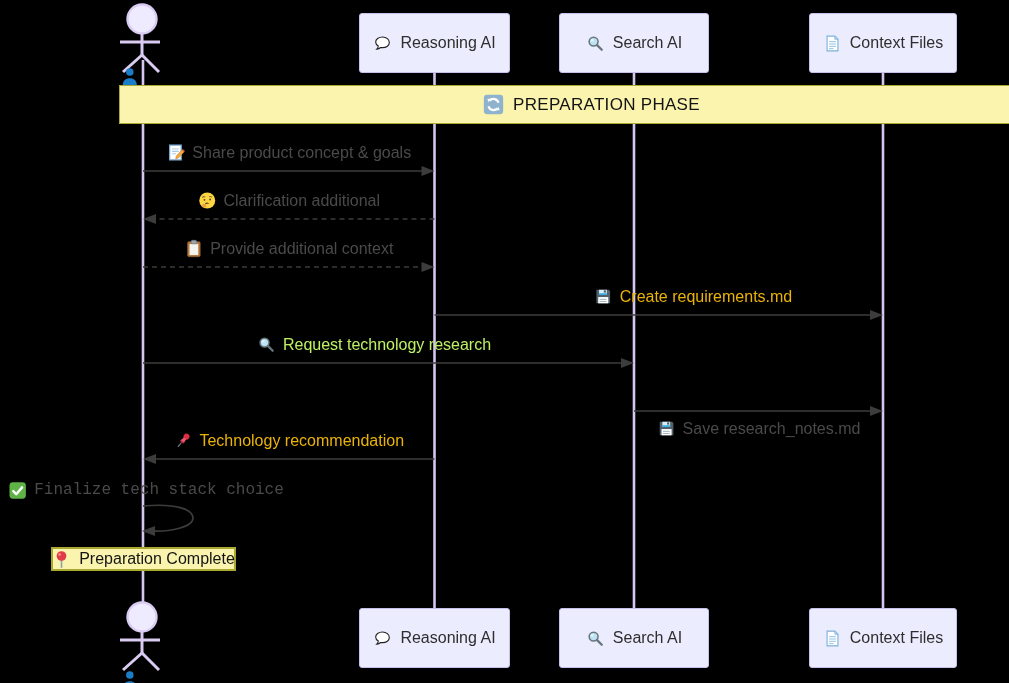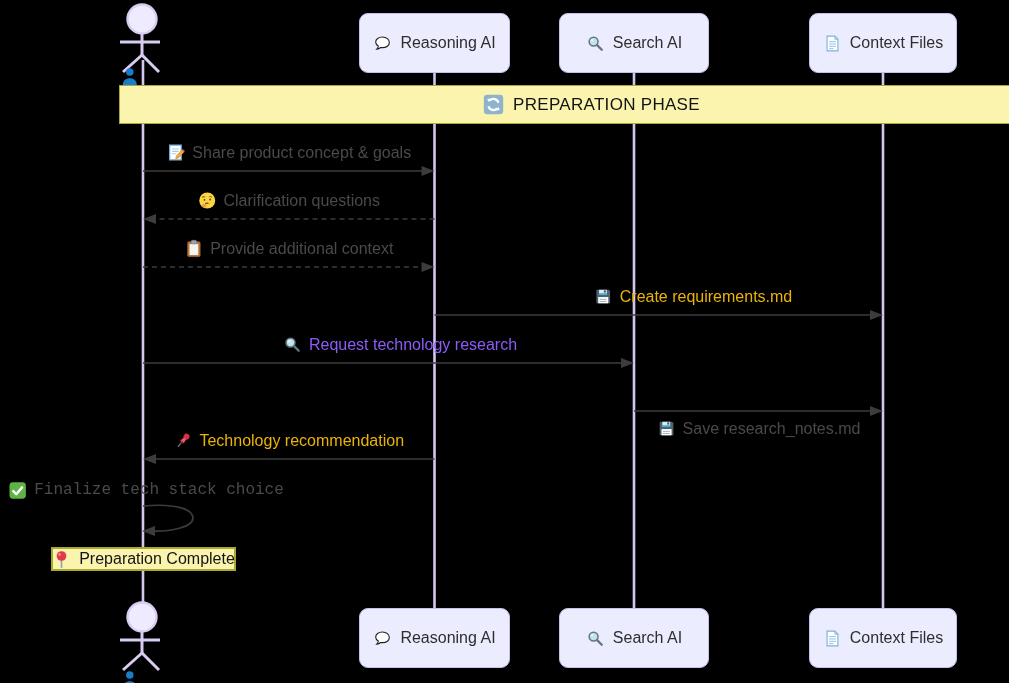--- a/index.html
+++ b/index.html
@@ -7,21 +7,21 @@
     position:relative;width:1009px;height:683px;overflow:hidden;
     background:#000;font-family:"Liberation Sans",sans-serif;
     -webkit-font-smoothing:antialiased;
   }
   svg.layer{position:absolute;left:0;top:0;width:1009px;height:683px;}
   .overlay{position:absolute;left:0;top:0;width:1009px;height:683px;}
   *{box-sizing:border-box;}
   .pbox{
     position:absolute;height:60px;
     background:var(--pfill,#ECECFF);border:1px solid var(--pborder,#C6BFEA);
-    border-radius:9px;display:flex;align-items:center;justify-content:center;gap:8px;
+    border-radius:3px;display:flex;align-items:center;justify-content:center;gap:8px;
     font-size:16px;color:#2e2e2e;white-space:nowrap;
   }
   .band{
     position:absolute;left:119px;top:85px;width:945px;height:39px;
     background:var(--nfill,#FBF4AE);border:1px solid var(--nborder,#AAAA33);
     display:flex;align-items:center;justify-content:center;gap:9px;
     font-size:17px;color:#141414;letter-spacing:.3px;
   }
   .note{
     position:absolute;left:51px;top:547px;width:185px;height:24px;
@@ -211,21 +211,21 @@
           <svg viewBox="0 0 20 20">
             <circle cx="10" cy="10" r="8.4" fill="#FCD53F"></circle>
             <path d="M4.7 7c.8-1 2.1-1.2 3.1-.6" stroke="#8A6D3B" stroke-width="1.2" fill="none"></path>
             <path d="M11.9 6.2c.9-.6 2.2-.4 3 .4" stroke="#8A6D3B" stroke-width="1.2" fill="none"></path>
             <circle cx="7.1" cy="9.3" r="1" fill="#5D4037"></circle>
             <circle cx="13.1" cy="8.9" r="1" fill="#5D4037"></circle>
             <path d="M8 13.4c1-.7 2.3-.7 3.4-.2" stroke="#5D4037" stroke-width="1.2" fill="none"></path>
             <rect x="4.2" y="13.6" width="5" height="3.8" rx="1.8" fill="#E8A33D"></rect>
           </svg>
         </span>
-        <span>Clarification questions</span>
+        <span>Clarification additional</span>
       </div>
       <div class="msg" style="left: 288.75px; top: 239px; color: rgb(74, 74, 74);">
         <span class="icon">
           <svg viewBox="0 0 20 20">
             <rect x="3.4" y="2.8" width="13.2" height="15.8" rx="1.5" fill="#B67B43" stroke="#8E5A2A" stroke-width="0.8"></rect>
             <rect x="5.4" y="5.4" width="9.2" height="11.4" fill="#F5F5F0"></rect>
             <rect x="7.3" y="1.4" width="5.4" height="3.6" rx="1.1" fill="#9AA5AD" stroke="#7A858D" stroke-width="0.6"></rect>
           </svg>
         </span>
         <span>Provide additional context</span>
@@ -239,21 +239,21 @@
             <rect x="10.6" y="3.5" width="2.2" height="2.4" fill="#51606B"></rect>
             <rect x="4.7" y="10.6" width="10.6" height="6.6" fill="#ffffff"></rect>
             <g stroke="#9FB0BA" stroke-width="1">
               <line x1="6.2" y1="13" x2="13.4" y2="13"></line>
               <line x1="6.2" y1="15.2" x2="13.4" y2="15.2"></line>
             </g>
           </svg>
         </span>
         <span>Create requirements.md</span>
       </div>
-      <div class="msg" style="left: 400px; top: 335px; color: #8b5cf6;">
+      <div class="msg" style="left: 374px; top: 335px; color: #bef264;">
         <span class="icon">
           <svg viewBox="0 0 20 20">
             <circle cx="8" cy="8" r="4.7" fill="#BFE2F2" stroke="#67757C" stroke-width="1.6"></circle>
             <circle cx="6.6" cy="6.6" r="1.4" fill="#E4F4FB"></circle>
             <line x1="11.7" y1="11.7" x2="16.6" y2="16.6" stroke="#67757C" stroke-width="2.4" stroke-linecap="round"></line>
           </svg>
         </span>
         <span>Request technology research</span>
       </div>
       <div class="msg" style="left: 758.5px; top: 383px; color: rgb(74, 74, 74); margin-top: 36px;">

